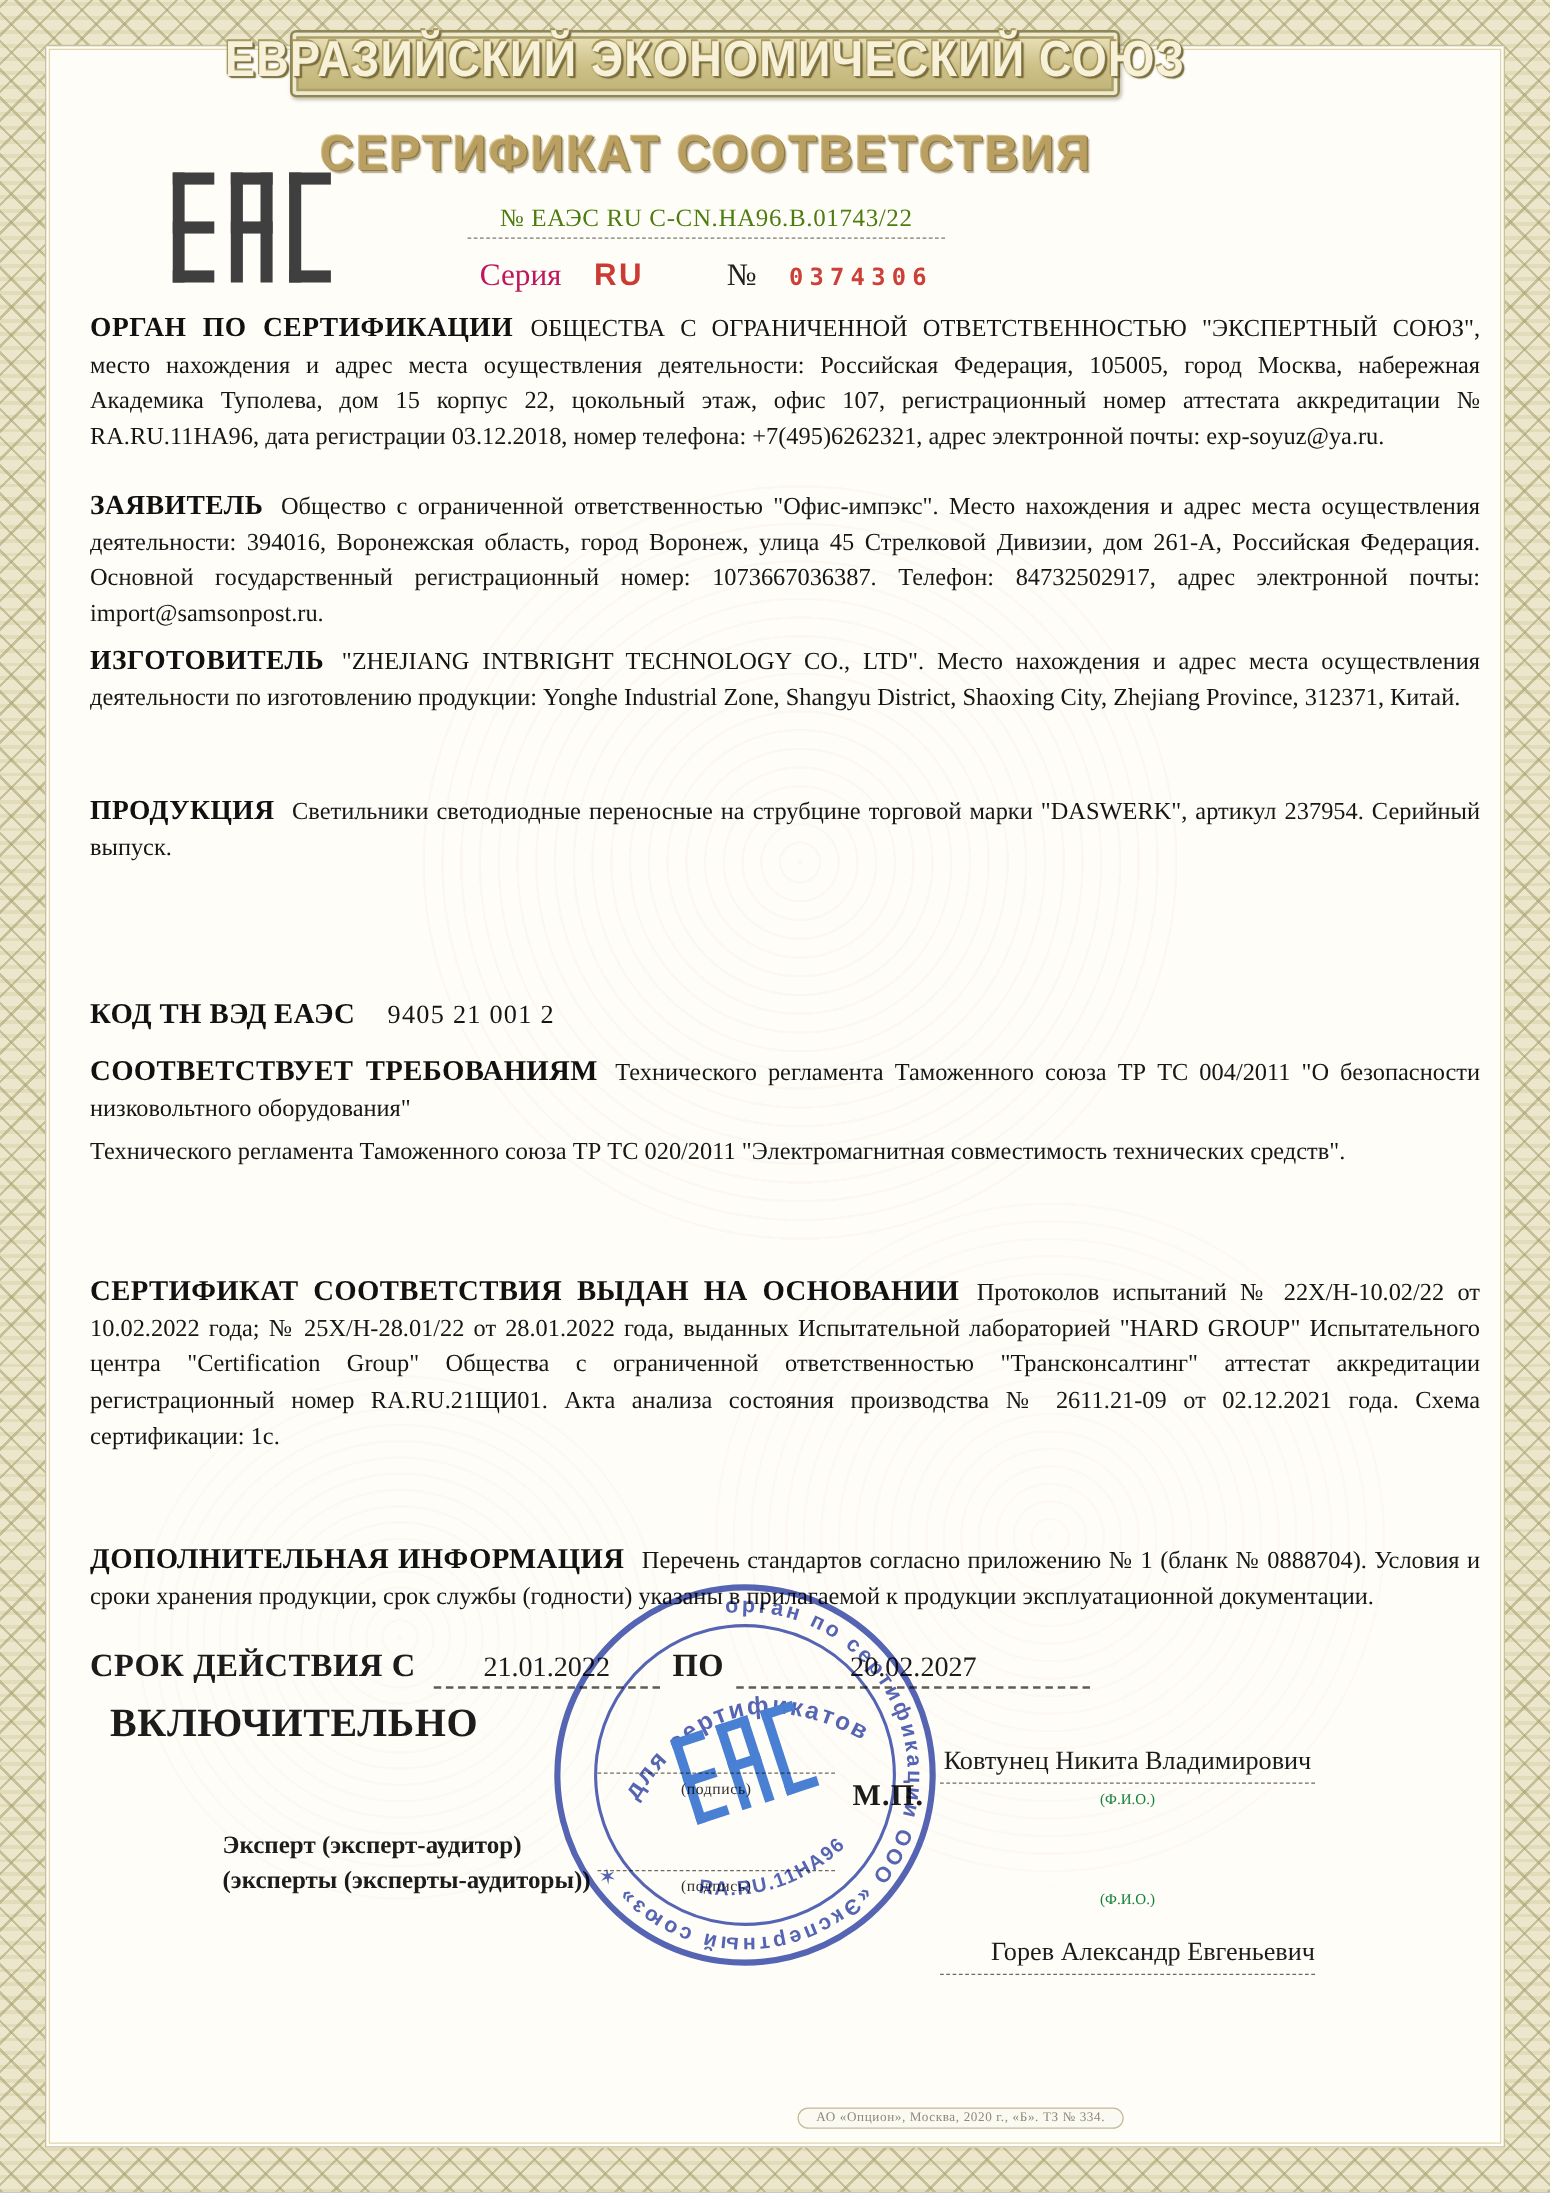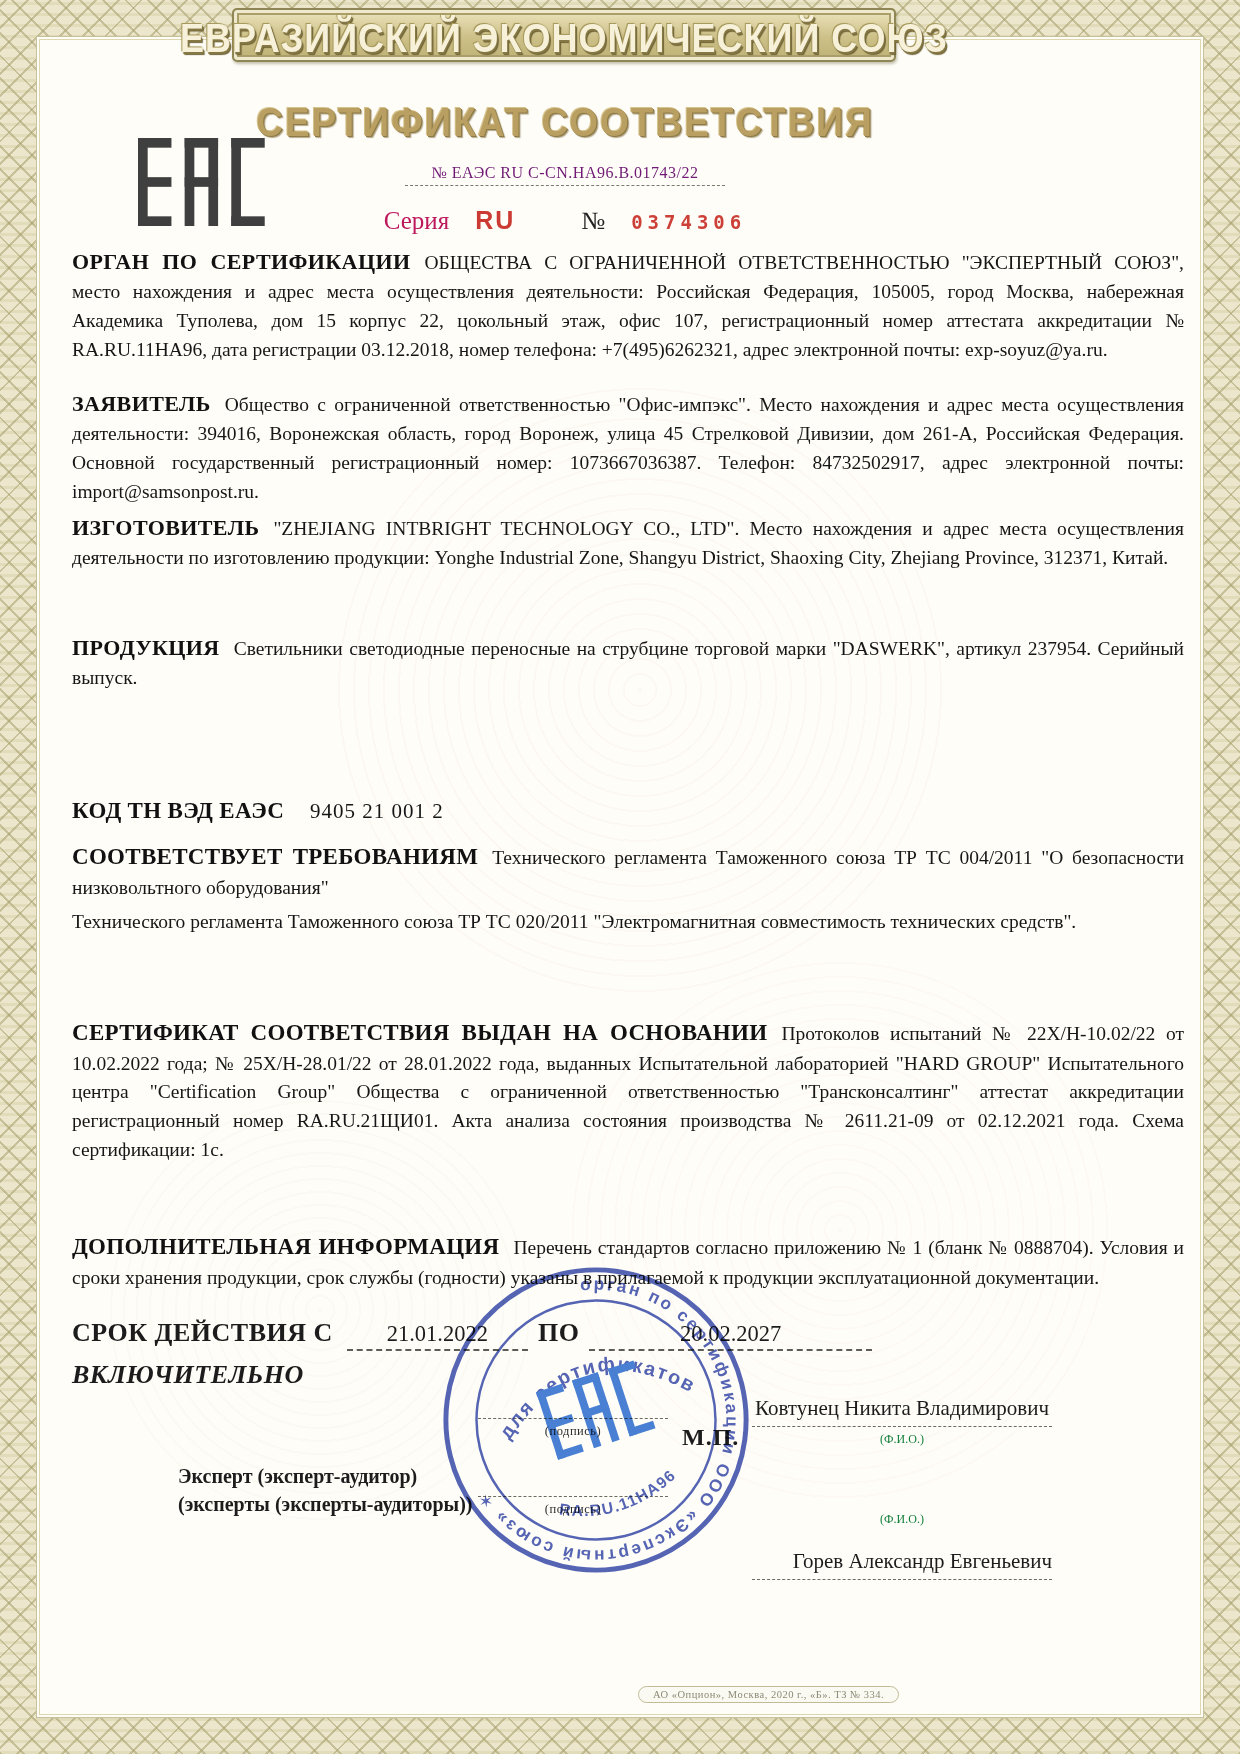--- a/index.html
+++ b/index.html
@@ -27,25 +27,25 @@
   .wm{position:absolute;border-radius:50%;pointer-events:none;opacity:.5;}
   .wm1{left:330px;top:380px;width:620px;height:620px;
     background:repeating-radial-gradient(circle at 50% 50%, rgba(235,140,140,.10) 0 2px, transparent 2px 15px);}
   .wm2{left:560px;top:950px;width:560px;height:560px;
     background:repeating-radial-gradient(circle at 50% 50%, rgba(235,150,140,.09) 0 2px, transparent 2px 14px);}
   .wm3{left:110px;top:1100px;width:420px;height:420px;
     background:repeating-radial-gradient(circle at 50% 50%, rgba(180,190,150,.10) 0 2px, transparent 2px 13px);}
 
   
   .banner{
-    position:absolute;left:232px;top:8px;width:660px;height:50px;
+    position:absolute;left:232px;top:24px;width:660px;height:50px;
     background:linear-gradient(#ece4bd,#cdc088 55%,#bfb276);
     border:2px solid #8f8655;border-radius:5px;
     box-shadow:inset 0 0 0 3px #efe9cd, inset 0 0 0 5px #aa9f6a, 1px 2px 3px rgba(90,80,40,.35);
-    display:flex;align-items:flex-end;justify-content:center;
+    display:flex;align-items:flex-start;justify-content:center;
   }
   .banner-text{
     font-family:"Liberation Sans","DejaVu Sans",sans-serif;
     font-weight:900;font-size:36px;letter-spacing:1px;
     transform:scaleY(1.12);white-space:nowrap;
     color:#f7f1da;
     text-shadow:-1px -1px 0 #a89a5c, 1px 1px 0 #857844, 2px 2px 1px #6e6236, 0 0 2px #9c8f55;
   }
 
   
@@ -55,21 +55,21 @@
   .title{
     position:absolute;left:250px;top:102px;width:630px;text-align:center;
     font-family:"Liberation Sans","DejaVu Sans",sans-serif;
     font-weight:900;font-size:37px;letter-spacing:2px;white-space:nowrap;
     color:#b99f62;
     text-shadow:1px 1px 0 #8d7a44, 2px 2px 1px rgba(120,100,55,.55), -1px -1px 0 #d6c38d;
     transform:scaleY(1.08);
   }
   .cert-no{
     position:absolute;left:250px;top:164px;width:630px;text-align:center;
-    font-size:16px;letter-spacing:.5px;color:#701a75;
+    font-size:20px;letter-spacing:.5px;color:#4d7c0f;
   }
   .cert-no .u{display:inline-block;padding:0 26px 3px 26px;border-bottom:1.5px dashed #7a7a6e;}
   .series-row{
     position:absolute;left:250px;top:206px;width:630px;
     display:flex;justify-content:center;align-items:baseline;gap:26px;
     font-size:25px;
   }
   .series-label{color:#be185d;}
   .series-value{
     color:#cc3b33;font-family:"Liberation Sans","DejaVu Sans",sans-serif;
@@ -97,21 +97,21 @@
   }
   .validity .vlabel{letter-spacing:.5px;white-space:nowrap;}
   .dline{
     border-bottom:2px dashed #5d5d55;text-align:center;
     font-weight:normal;font-size:22.5px;padding:0 6px 2px 6px;
   }
   .d1{width:200px;margin-left:14px;}
   .po{margin:0 10px;white-space:nowrap;}
   .d2{width:320px;}
   .vincl{
-    position:absolute;left:72px;top:1360px;font-size:26px;font-weight:bold;letter-spacing:.5px;z-index:1;font-style:italic;
+    position:absolute;left:88px;top:1360px;font-size:32px;font-weight:bold;letter-spacing:.5px;z-index:1;
   }
 
   
   .sig-role{position:absolute;left:178px;width:330px;font-weight:bold;font-size:20px;line-height:1.4;z-index:1;}
   .role1{top:1392px;}
   .role2{top:1462px;}
   .sig-line{position:absolute;border-bottom:1.5px dashed #6b6b60;z-index:1;}
   .sline1{left:478px;top:1418px;width:190px;}
   .sline2{left:478px;top:1496px;width:190px;}
   .sig-cap{position:absolute;font-size:12.5px;color:#2e2e2e;letter-spacing:.5px;z-index:1;text-align:center;width:190px;}

